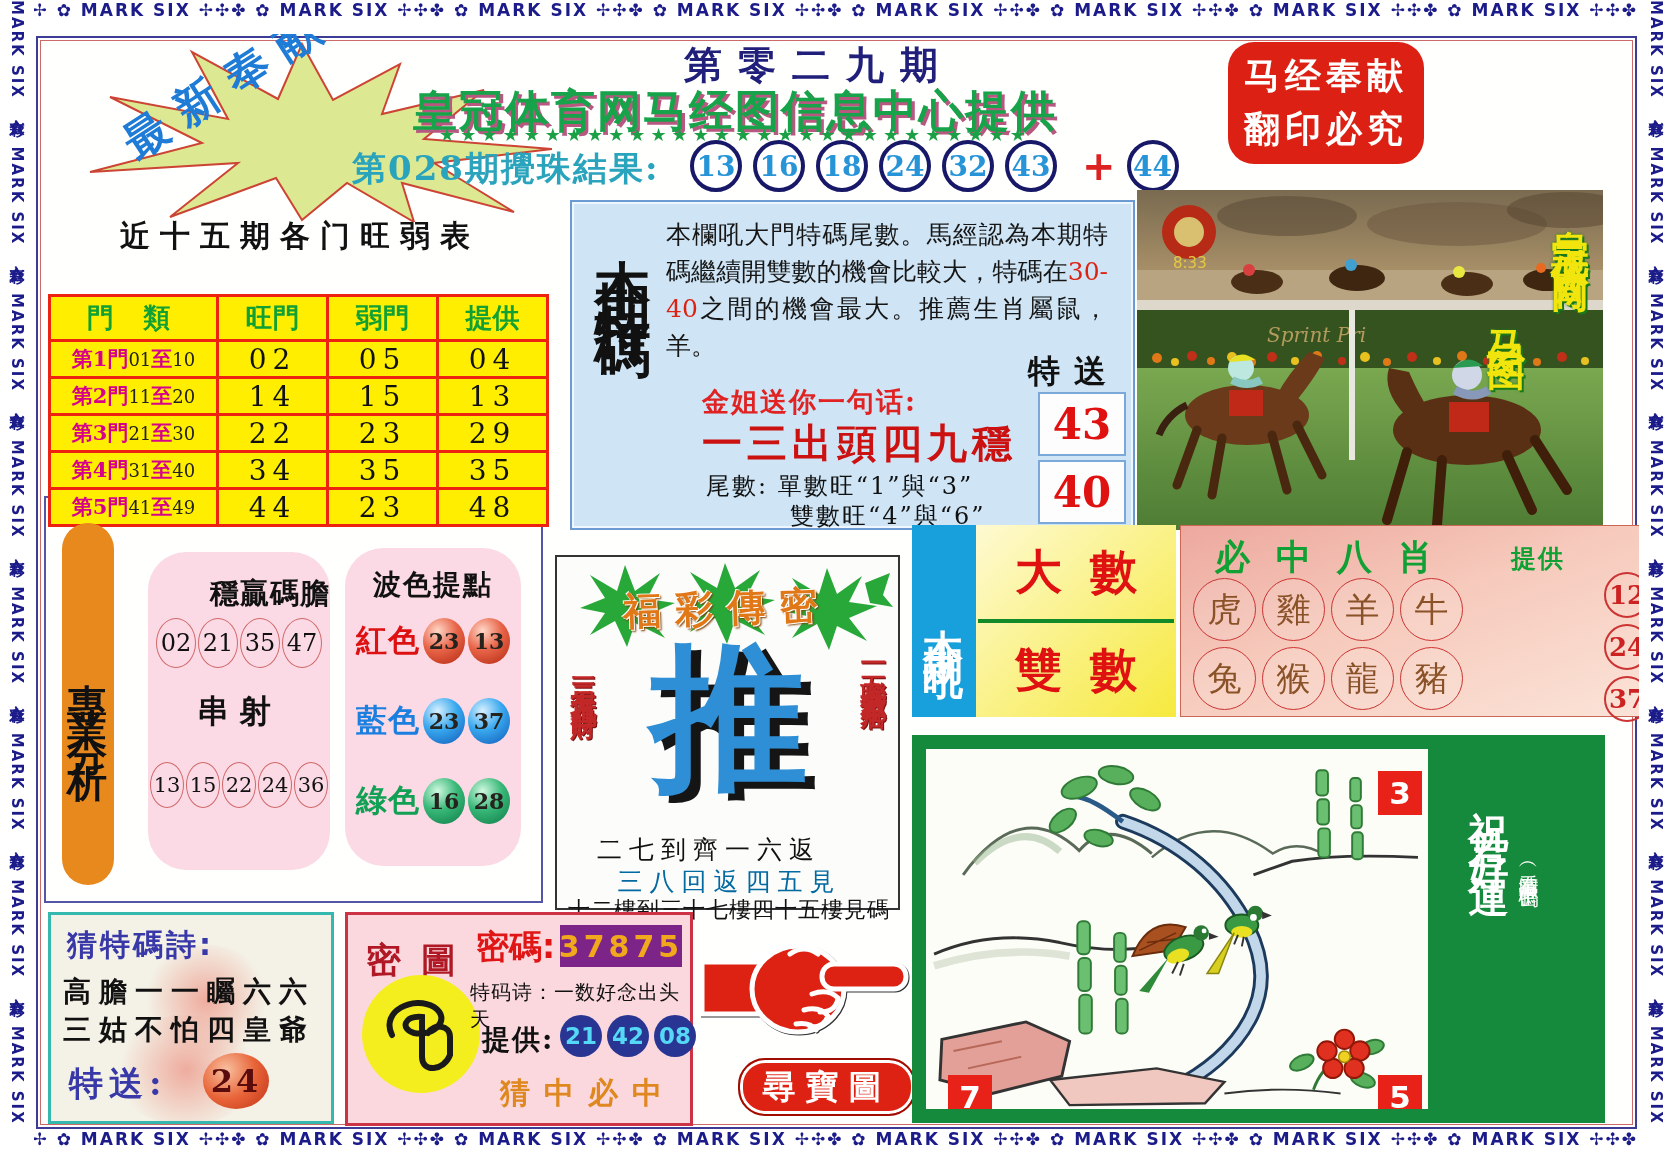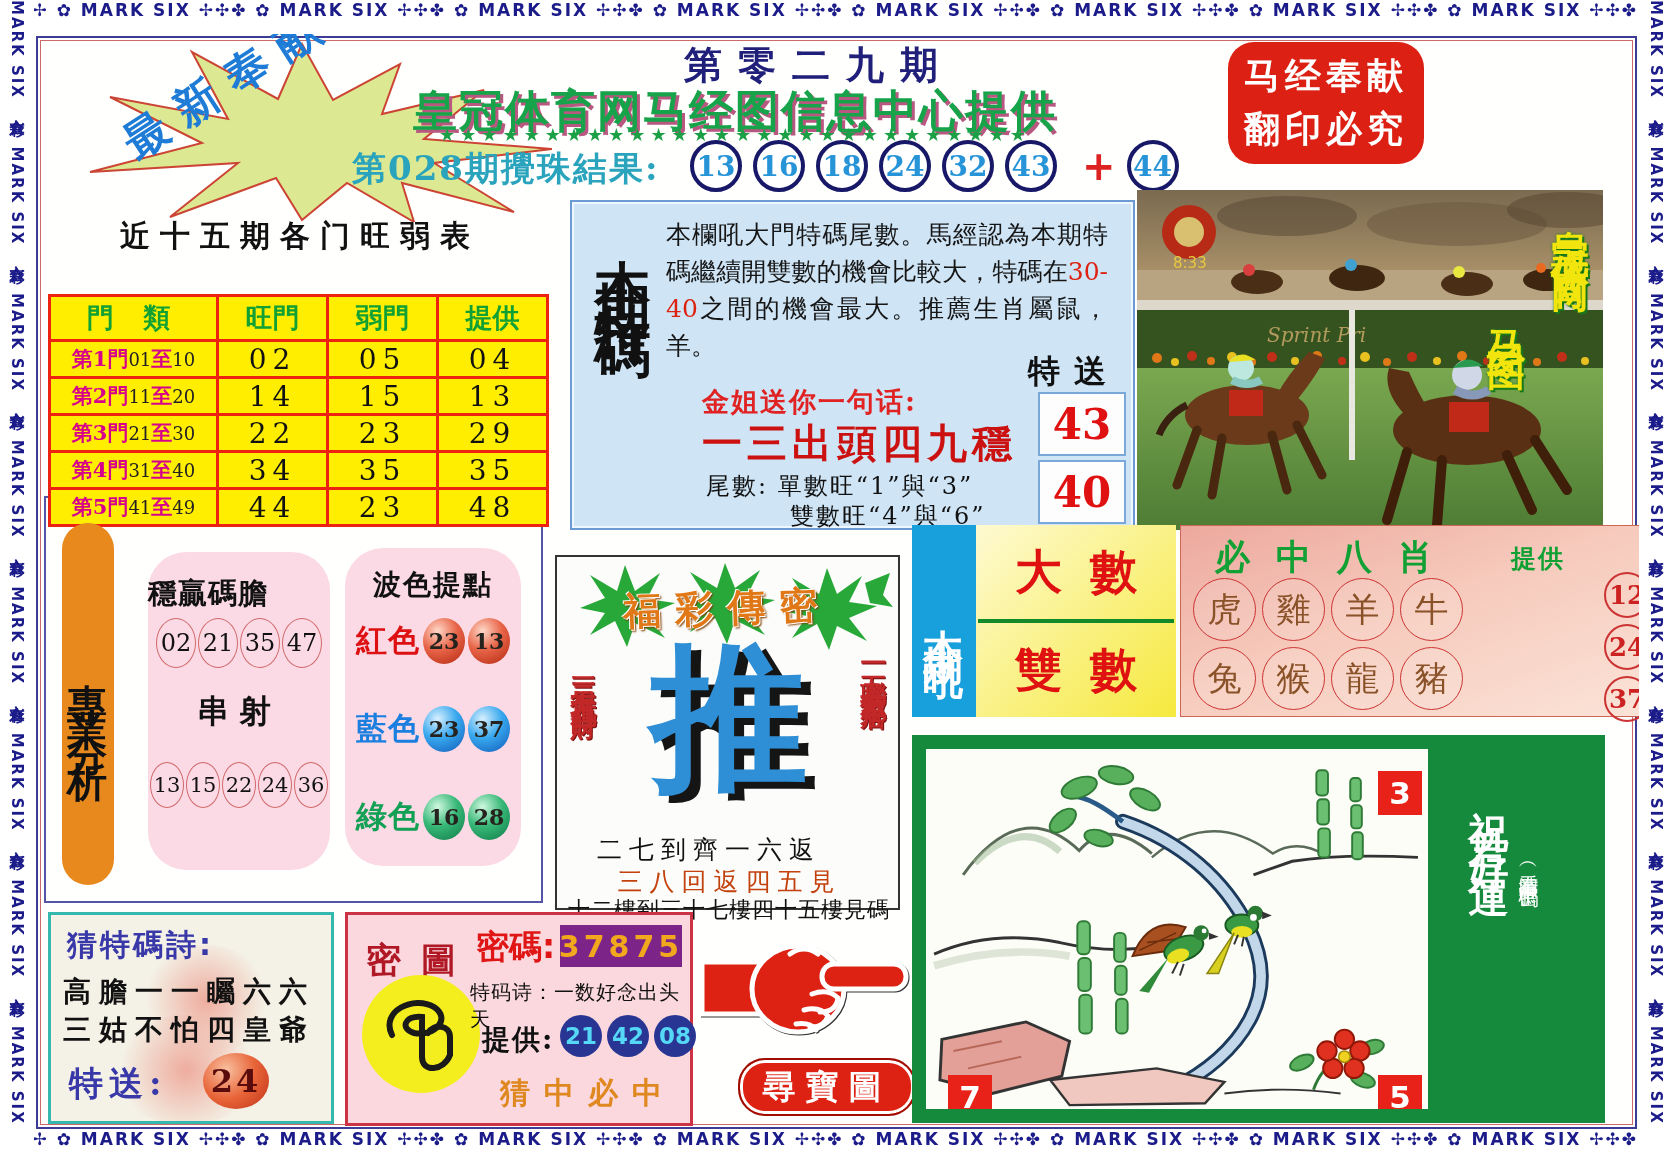--- a/index.html
+++ b/index.html
@@ -72,51 +72,51 @@
     letter-spacing:12px;text-shadow:0 0 3px #1a7a1a,2px 2px 0 #1a7a1a;}
   #photo-col1{right:8px;top:10px;}
   #photo-col2{right:72px;top:110px;}
   
   #section-frame{left:44px;top:496px;width:499px;height:407px;border:2px solid #5555a8;z-index:2;box-sizing:border-box;}
   #pro-banner{left:62px;top:523px;width:52px;height:362px;background:#e8891e;border-radius:26px;
     writing-mode:vertical-rl;text-align:center;color:#111;font:bold 40px var(--serif);letter-spacing:26px;
     display:flex;align-items:center;justify-content:center;z-index:3;}
   .pink-box{background:#fbdae6;border-radius:38px;z-index:3;}
   #stable-box{left:148px;top:552px;width:182px;height:318px;}
-  #stable-title{left:0;top:22px;width:182px;text-align:left;color:#111;font:bold 29px var(--serif);letter-spacing:1px;}
+  #stable-title{left:0;top:22px;width:182px;text-align:right;color:#111;font:bold 29px var(--serif);letter-spacing:1px;}
   .oval-row{display:flex;justify-content:center;gap:2px;position:absolute;width:100%;}
   #stable-nums{top:66px;}
   .oval{width:38px;height:48px;border:1.5px solid #d06868;border-radius:50%;color:#111;
     font:24px var(--serif);display:flex;align-items:center;justify-content:center;background:transparent;}
   #chuan-title{left:0;top:138px;width:182px;text-align:center;color:#111;font:bold 32px var(--serif);letter-spacing:10px;}
   #chuan-nums{top:210px;}
   #chuan-nums .oval{width:32px;height:44px;font:21px var(--serif);}
   #wave-box{left:345px;top:548px;width:176px;height:318px;}
   #wave-title{left:0;top:18px;width:176px;text-align:center;color:#111;font:bold 28px var(--serif);letter-spacing:2px;}
-  #wave-rows{position:absolute;top:58px;left:0;width:176px;display:flex;flex-direction:column;gap:18px;padding:0 6px;box-sizing:border-box;}
+  #wave-rows{position:absolute;top:58px;left:0;width:176px;display:flex;flex-direction:column;gap:10px;padding:0 6px;box-sizing:border-box;}
   .wave-row{display:flex;align-items:center;justify-content:center;gap:3px;height:70px;}
   .wave-label{font:bold 31px var(--serif);letter-spacing:1px;}
   .ball{width:42px;height:46px;border-radius:50%;color:#26221e;font:bold 22px var(--serif);
     display:flex;align-items:center;justify-content:center;}
   .ball-red{background:radial-gradient(circle at 35% 28%,#ffd8c8,#e86448 45%,#b22810);}
   .ball-blue{background:radial-gradient(circle at 35% 28%,#d8f0ff,#38a8ee 45%,#1058b8);}
   .ball-green{background:radial-gradient(circle at 35% 28%,#d0f8e0,#38b878 45%,#0e7a46);}
   
   #fucai-panel{left:555px;top:555px;width:345px;height:355px;background:#fcfcfa;border:2.5px solid #333;z-index:3;box-sizing:border-box;}
   #fucai-burst{left:8px;top:6px;}
   #fucai-title{left:20px;top:26px;width:300px;text-align:center;color:#e07818;font:900 38px var(--serif);
     letter-spacing:14px;text-shadow:1px 1px 0 #fff,-1px -1px 0 #fff,2px 2px 2px #7a3c00;transform:rotate(-2deg);}
   #fucai-left{left:10px;top:100px;height:242px;writing-mode:vertical-rl;color:#c22828;
     font:bold 26px var(--serif);letter-spacing:6px;text-shadow:1px 1px 0 #7a1010;}
   #fucai-right{left:300px;top:92px;height:252px;writing-mode:vertical-rl;color:#c22828;
     font:bold 26px var(--serif);letter-spacing:6px;text-shadow:1px 1px 0 #7a1010;}
   #fucai-big{left:62px;top:56px;width:220px;text-align:center;color:#2f8fd6;
     font:900 158px var(--serif);text-shadow:10px 7px 0 #151515;}
   #fucai-line1{left:40px;top:276px;width:265px;text-align:left;color:#111;font:25px var(--serif);letter-spacing:7px;}
-  #fucai-line2{left:40px;top:308px;width:265px;text-align:center;color:#c2410c;font:25px var(--serif);letter-spacing:7px;}
+  #fucai-line2{left:40px;top:308px;width:265px;text-align:center;color:#0369a1;font:25px var(--serif);letter-spacing:7px;}
   #fucai-line3{left:6px;top:338px;width:332px;text-align:center;color:#111;font:22px var(--serif);letter-spacing:1px;}
   
   #benqihou{left:912px;top:525px;width:264px;height:192px;display:flex;z-index:3;}
   #bq-strip{width:64px;height:100%;background:#18a0dc;writing-mode:vertical-rl;color:#fff;
     font:bold 40px var(--serif);letter-spacing:16px;display:flex;align-items:center;justify-content:center;}
   #bq-body{flex:1;background:linear-gradient(135deg,#fefad2,#f6e93e);display:flex;flex-direction:column;}
   .bq-word{flex:1;display:flex;align-items:center;justify-content:center;color:#e01111;
     font:bold 47px var(--serif);letter-spacing:28px;text-indent:28px;}
   #bq-divider{height:4px;background:#138a2a;margin:0 2px;}
   

